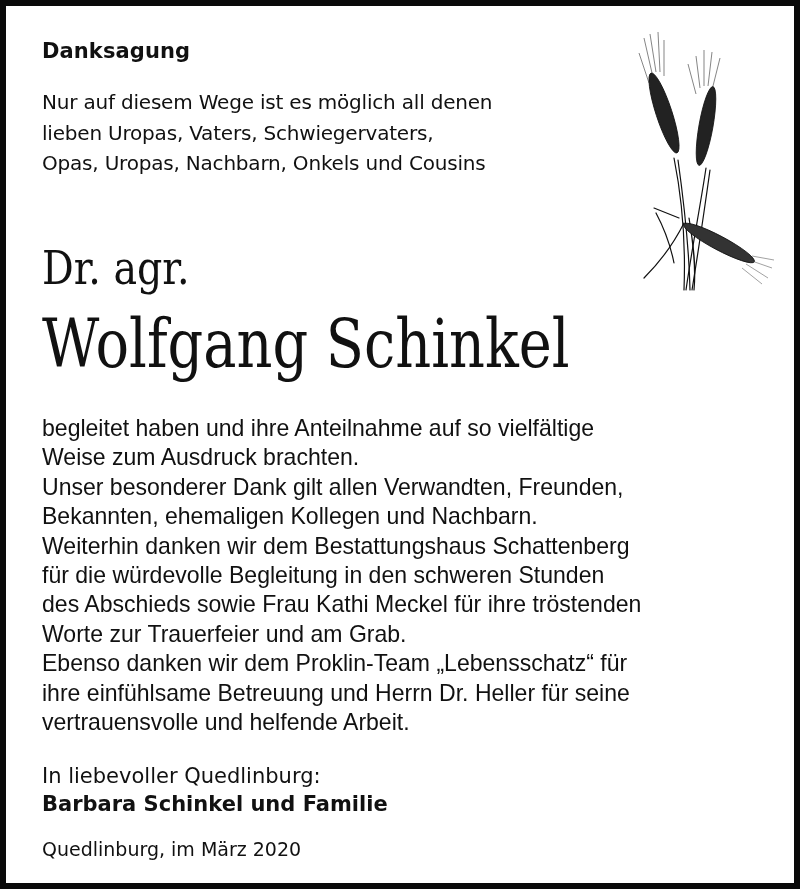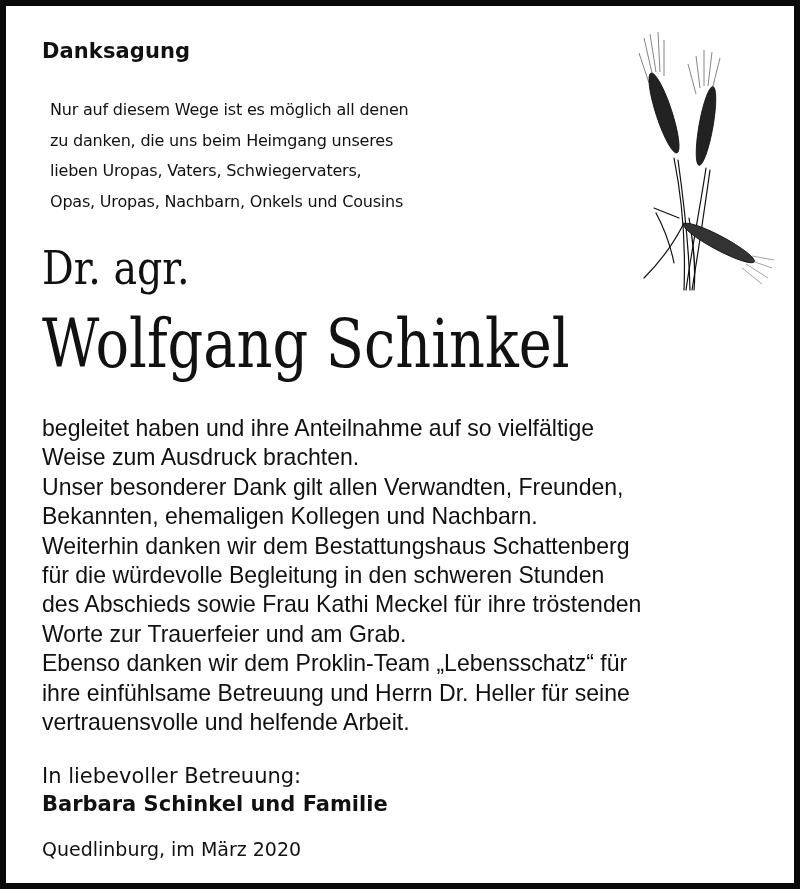--- a/index.html
+++ b/index.html
@@ -12,22 +12,22 @@
       background: #ffffff;
       color: #111111;
       font-family: "DejaVu Sans", sans-serif;
     }
     .heading {
       position: absolute; left: 36px; top: 33px;
       font-size: 21px; font-weight: bold; letter-spacing: 0.1px;
     }
     .intro {
       position: absolute; left: 36px; top: 81px;
-      font-size: 16px; line-height: 30.5px; letter-spacing: -0.2px;
-      margin: 8px;
+      font-size: 20px; line-height: 30.5px; letter-spacing: -0.2px;
+      margin: 0;
     }
     .intro div { white-space: nowrap; }
     .title {
       position: absolute; left: 36px; top: 232px;
       font-family: "DejaVu Serif", serif;
       font-size: 46px; line-height: 60px; white-space: nowrap;
       transform: scaleX(0.86); transform-origin: left top;
     }
     .name {
       position: absolute; left: 36px; top: 298px;
@@ -58,21 +58,20 @@
   </style>
 </head>
 <body>
 
 <div class="frame">
 
   <div class="heading">Danksagung</div>
 
   <div class="intro">
     <div>Nur auf diesem Wege ist es möglich all denen</div>
-    <div>zu danken, die uns beim Heimgang unseres</div>
     <div>lieben Uropas, Vaters, Schwiegervaters,</div>
     <div>Opas, Uropas, Nachbarn, Onkels und Cousins</div>
   </div>
 
   <svg class="wheat" viewBox="0 0 140 270" xmlns="http://www.w3.org/2000/svg">
     <g fill="none" stroke="#111" stroke-width="1.2" stroke-linecap="round">
 
       <path d="M40 130 C48 170 52 210 50 262"></path>
       <path d="M44 132 C50 175 55 215 56 262"></path>
       <path d="M72 140 C66 180 58 220 52 262"></path>
@@ -128,19 +127,19 @@
     <div>Weiterhin danken wir dem Bestattungshaus Schattenberg</div>
     <div>für die würdevolle Begleitung in den schweren Stunden</div>
     <div>des Abschieds sowie Frau Kathi Meckel für ihre tröstenden</div>
     <div>Worte zur Trauerfeier und am Grab.</div>
     <div>Ebenso danken wir dem Proklin-Team „Lebensschatz“ für</div>
     <div>ihre einfühlsame Betreuung und Herrn Dr. Heller für seine</div>
     <div>vertrauensvolle und helfende Arbeit.</div>
   </div>
 
   <div class="closing">
-    <div>In liebevoller Betreuung:</div>
+    <div>In liebevoller Quedlinburg:</div>
     <div class="family">Barbara Schinkel und Familie</div>
   </div>
 
   <div class="place">Quedlinburg, im März 2020</div>
 
 </div>
 
 </body></html>

